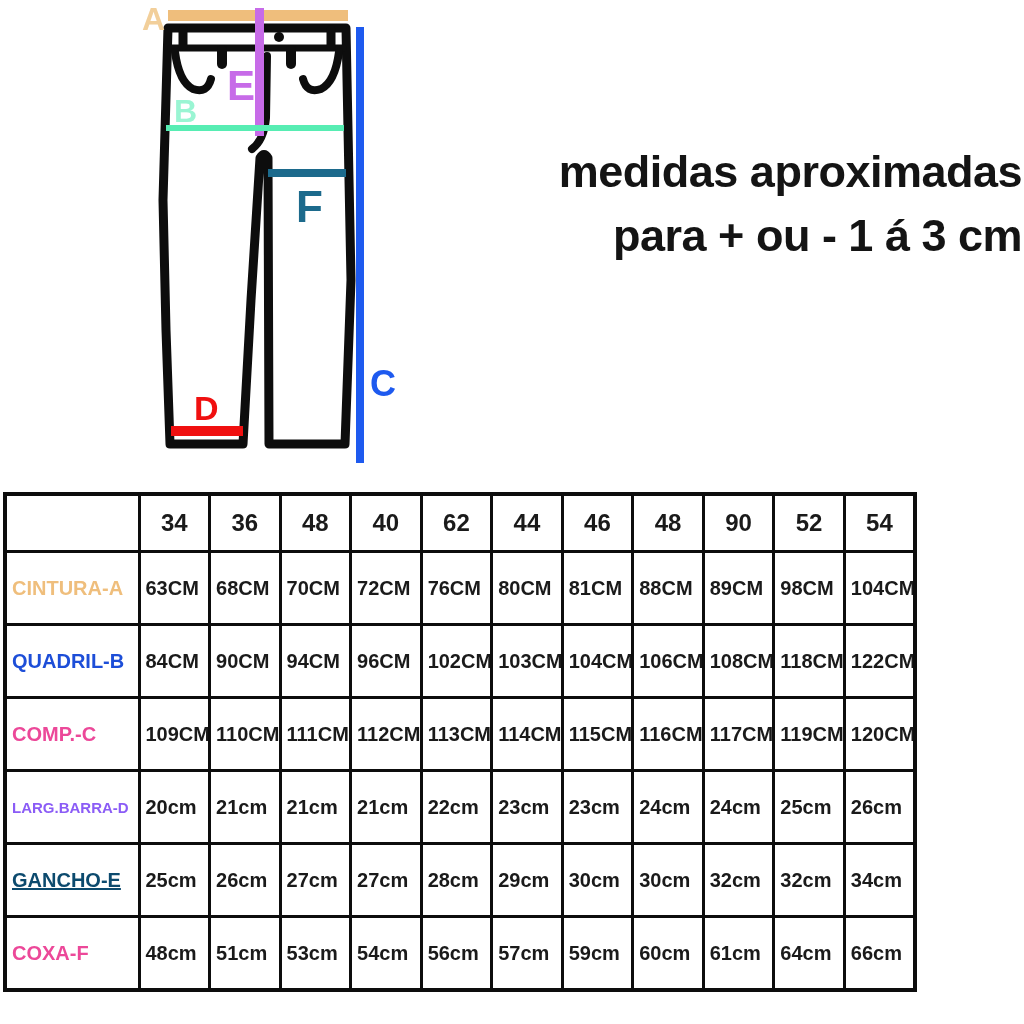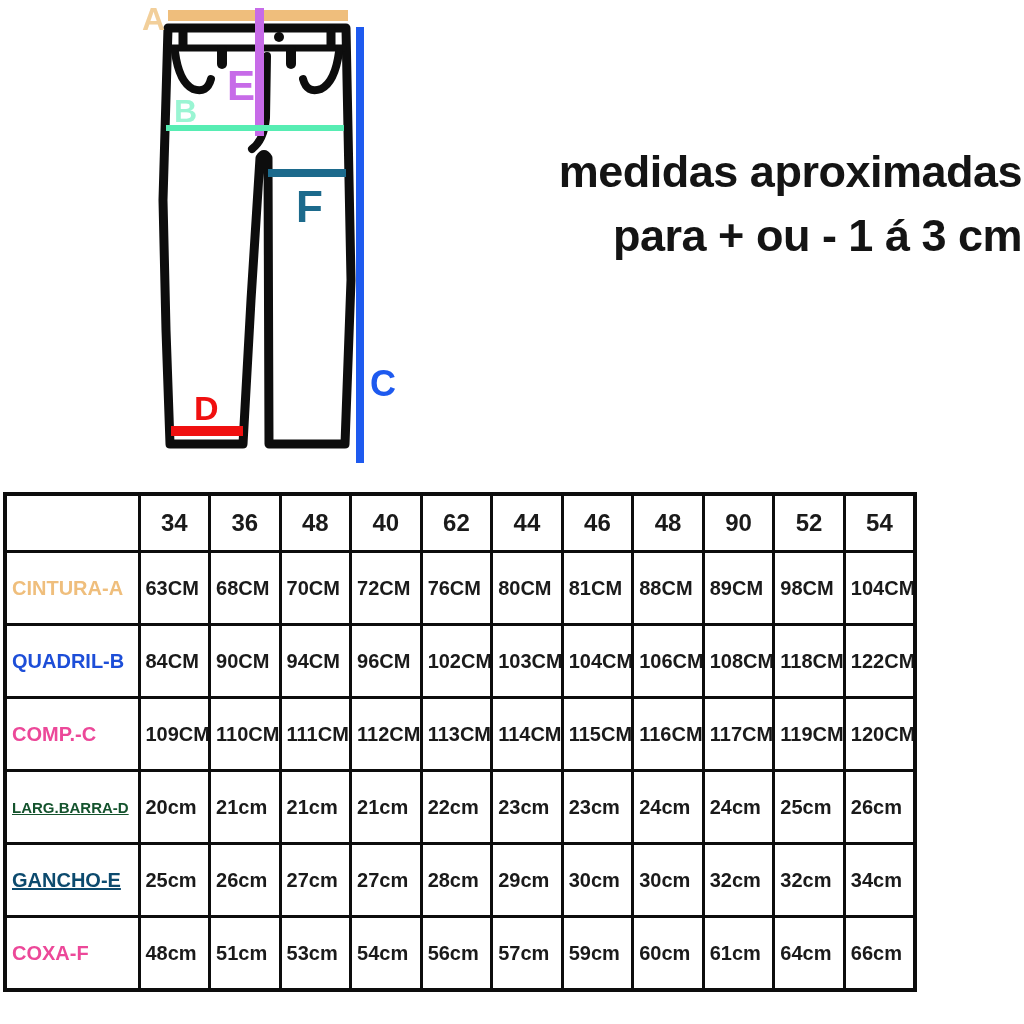--- a/index.html
+++ b/index.html
@@ -134,21 +134,21 @@
         <td>112CM</td>
         <td>113CM</td>
         <td>114CM</td>
         <td>115CM</td>
         <td>116CM</td>
         <td>117CM</td>
         <td>119CM</td>
         <td>120CM</td>
       </tr>
       <tr>
-        <th class="rowlabel small" style="color: #14532d; text-decoration: underline;">LARG.BARRA-D</th>
+        <th class="rowlabel small" style="color: #8b5cf6;">LARG.BARRA-D</th>
         <td>20cm</td>
         <td>21cm</td>
         <td>21cm</td>
         <td>21cm</td>
         <td>22cm</td>
         <td>23cm</td>
         <td>23cm</td>
         <td>24cm</td>
         <td>24cm</td>
         <td>25cm</td>

